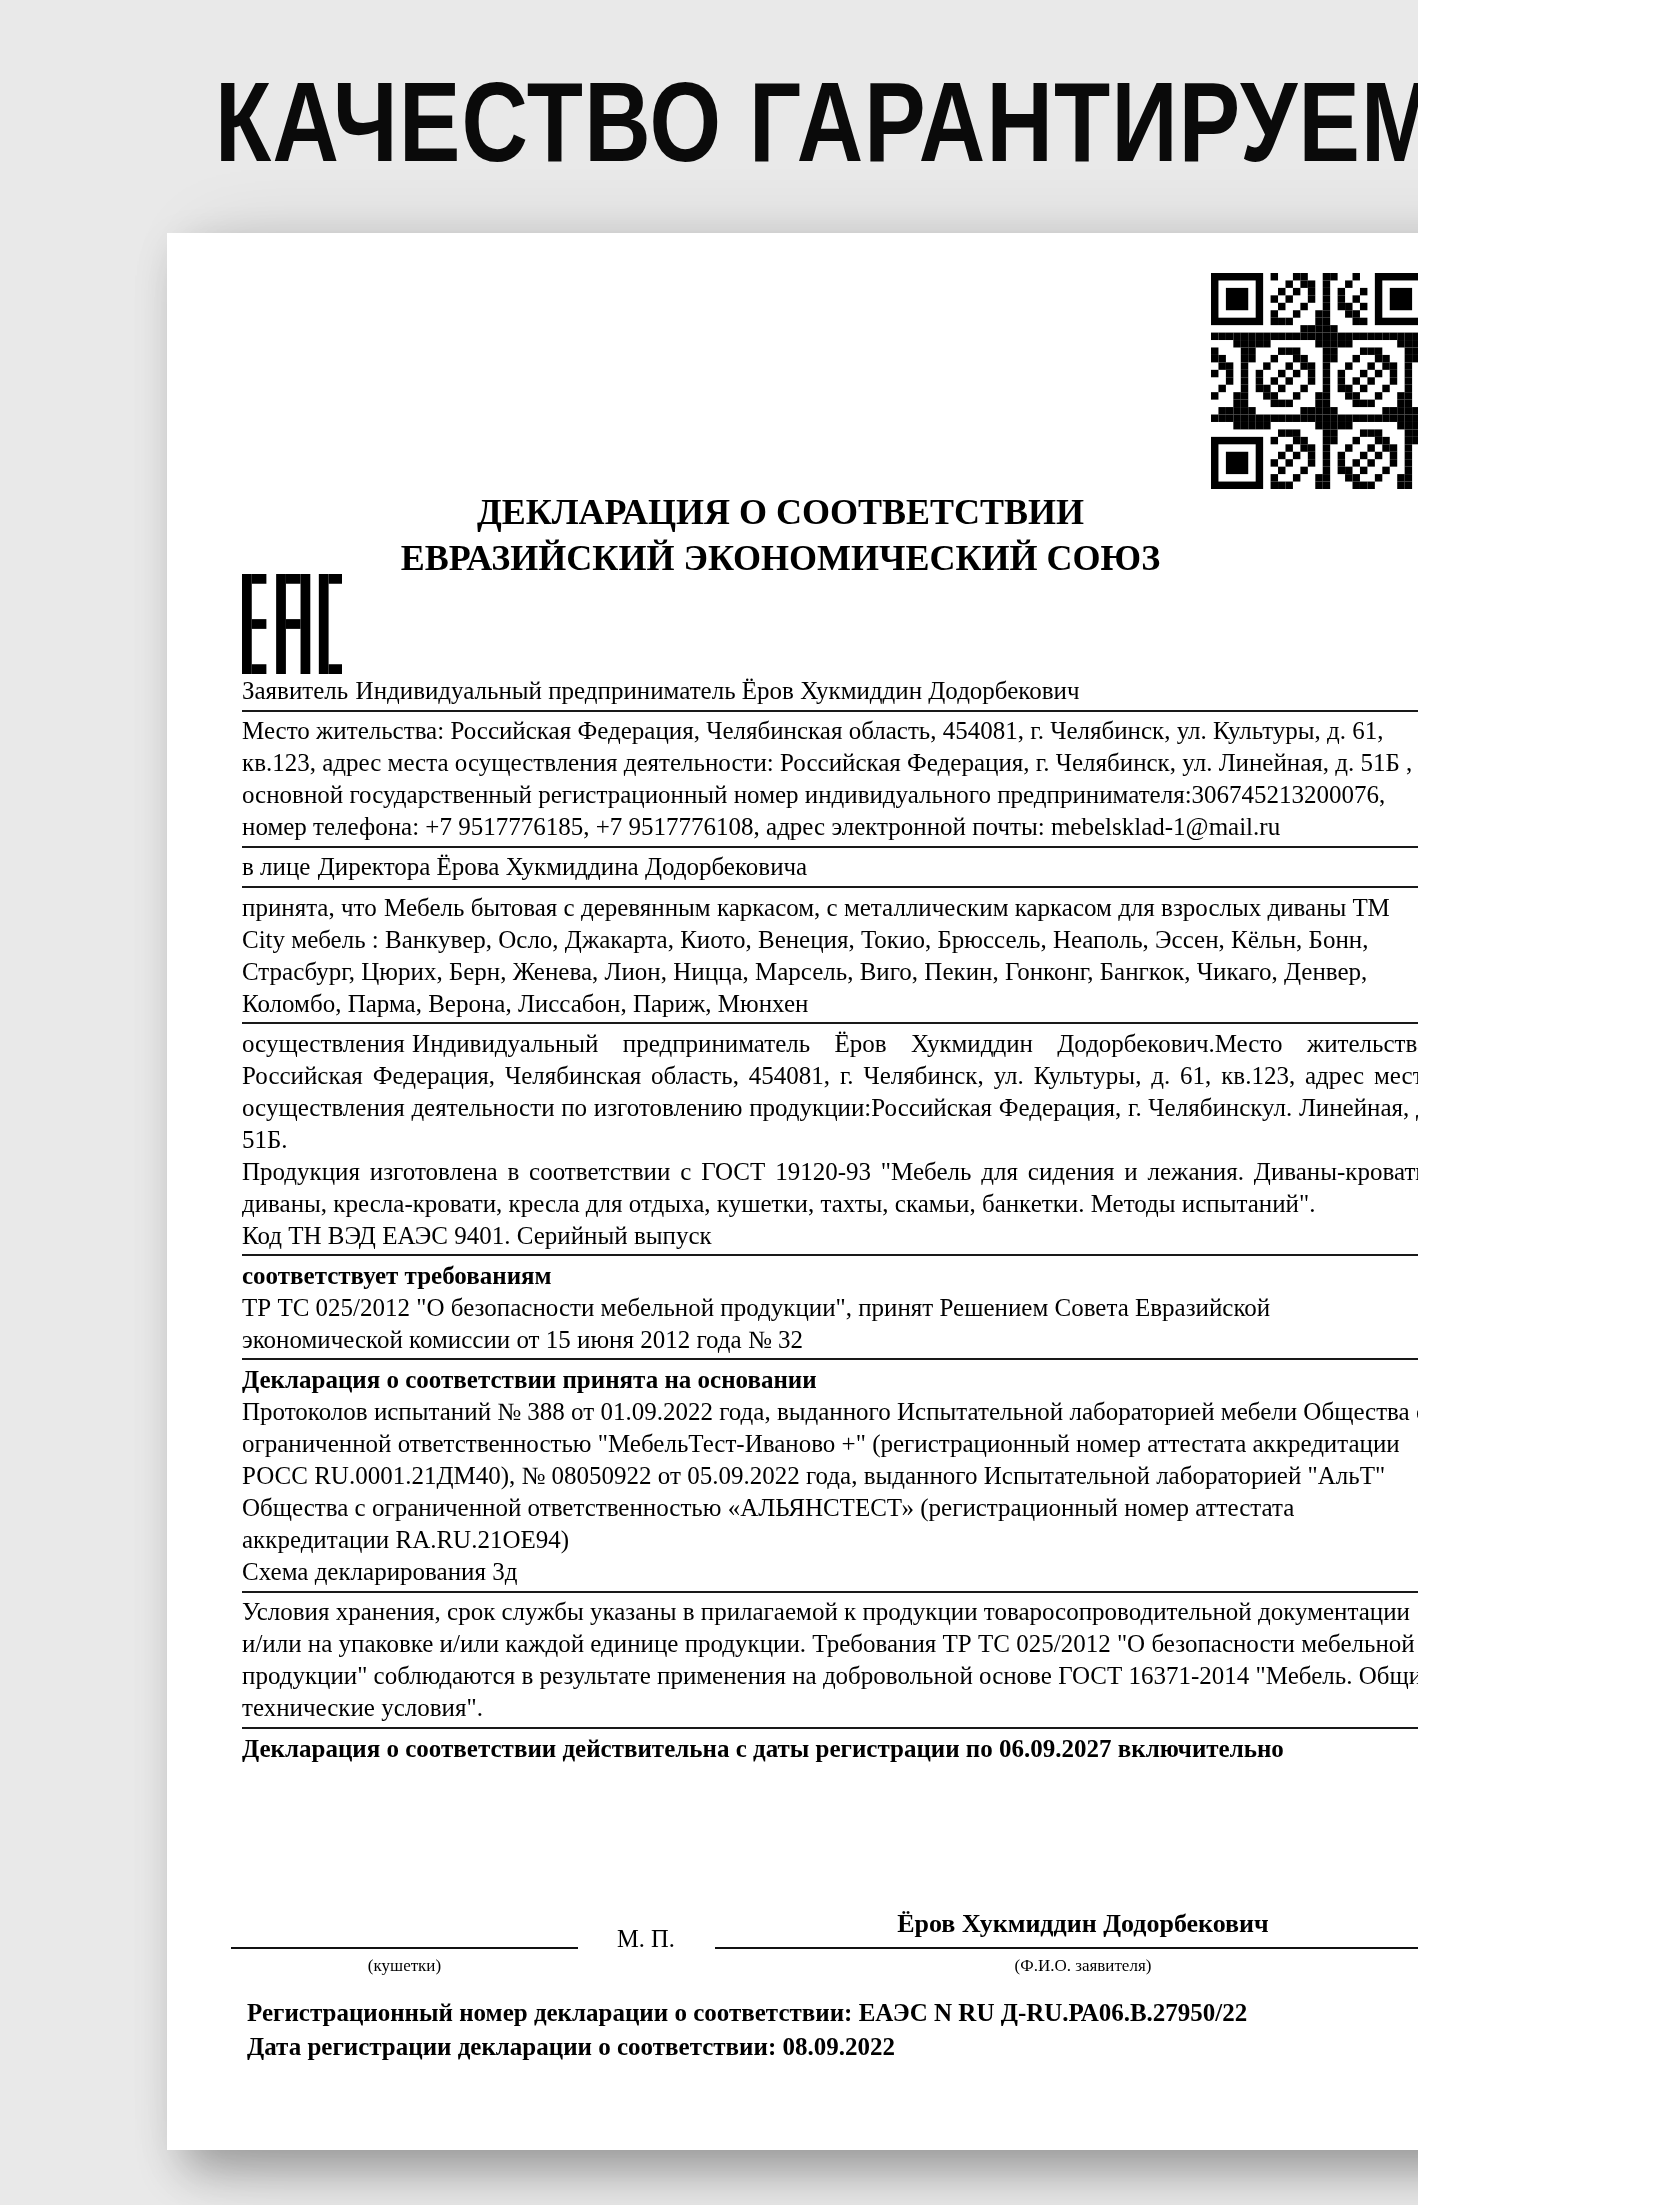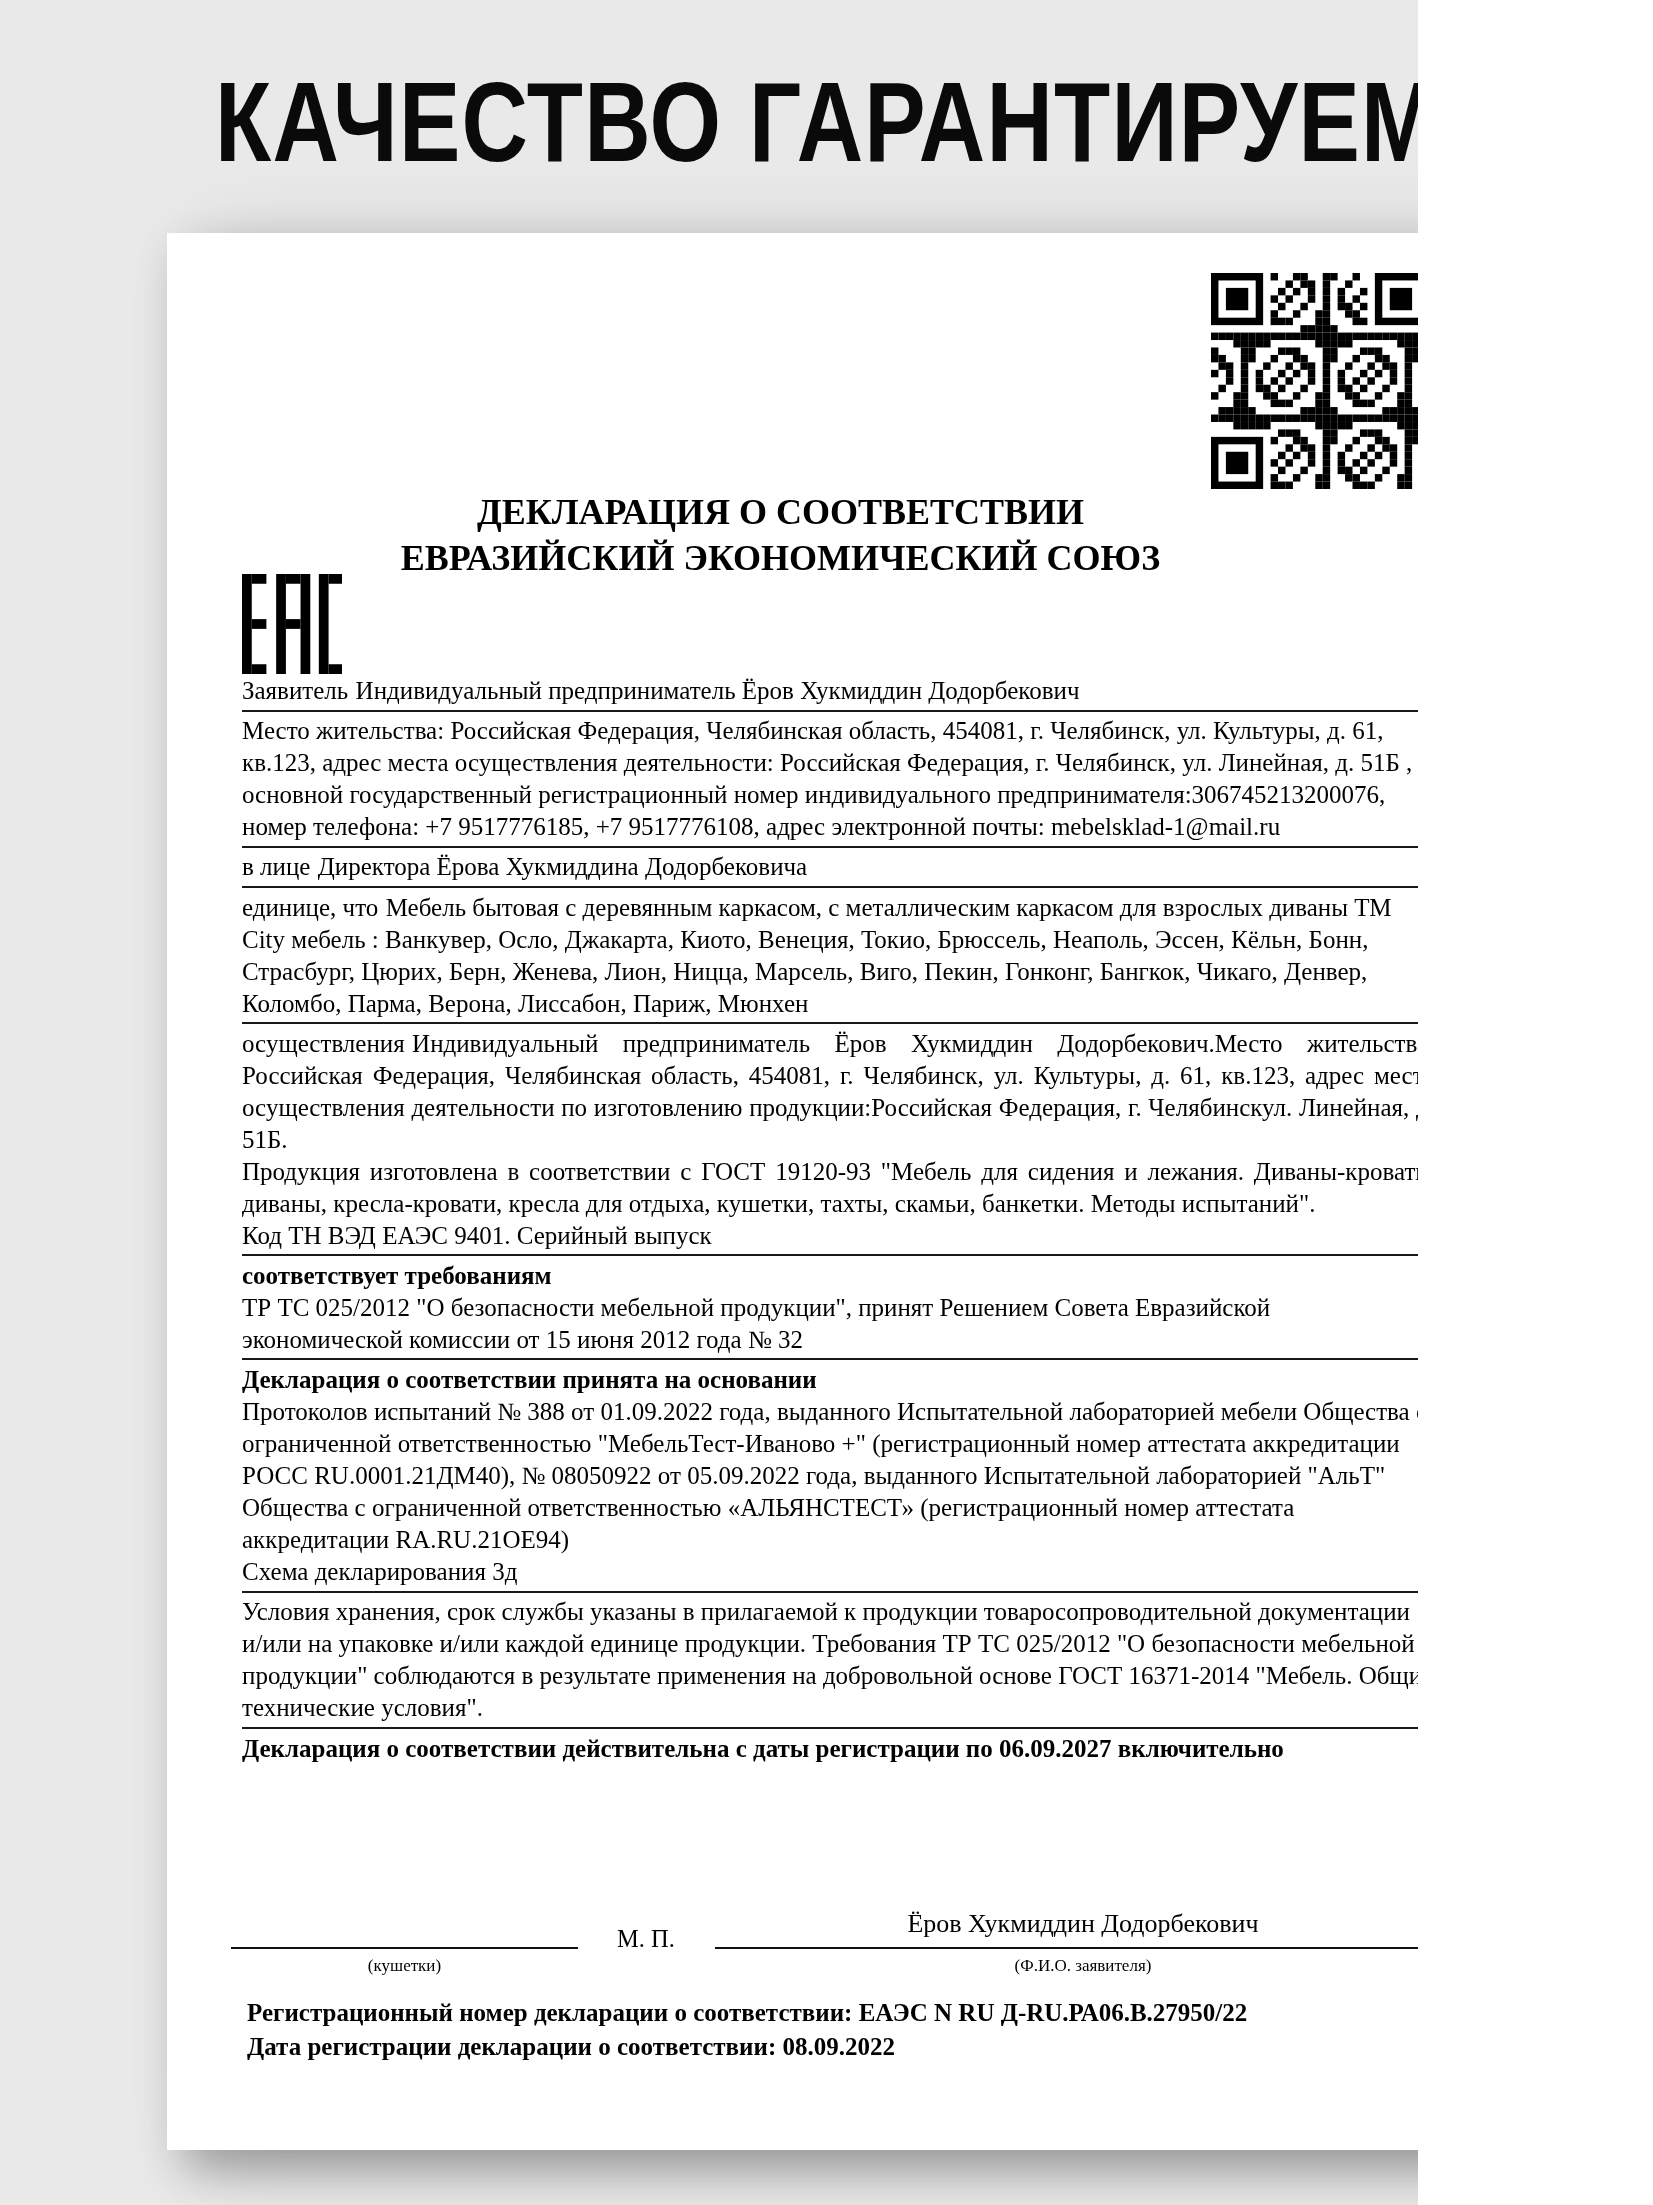--- a/index.html
+++ b/index.html
@@ -16,21 +16,21 @@
           font-weight:700;font-size:36px;line-height:46px;}
   .eac{position:absolute;left:75px;top:341px;width:100px;height:100px;}
   .doc-body{position:absolute;left:75px;top:442px;width:1193px;font-size:25px;line-height:32px;}
   .doc-body p{margin:0;}
   .lead{font-weight:400;padding-right:7.4px;}
   .rule{border:none;border-top:2.5px solid #191919;margin:2.5px 0 3.7px 0;height:0;}
   .just{text-align:justify;}
   .bold{font-weight:700;}
   .mt-half{margin-top:9.8px;}
   .mt-line{margin-top:32px;}
-  .sig-name{position:absolute;left:548px;top:1676px;width:736px;text-align:center;font-size:26px;}
+  .sig-name{position:absolute;left:548px;top:1676px;width:736px;text-align:center;font-size:26px;font-weight:bold;}
   .mp{position:absolute;left:450px;top:1692px;font-size:24.5px;}
   .sig-line-left{position:absolute;left:64px;top:1714px;width:347px;border-top:2.5px solid #111;}
   .sig-line-right{position:absolute;left:548px;top:1714px;width:736px;border-top:2.5px solid #111;}
   .sig-cap-left{position:absolute;left:64px;top:1723px;width:347px;text-align:center;font-size:17px;}
   .sig-cap-right{position:absolute;left:548px;top:1723px;width:736px;text-align:center;font-size:17px;}
   .reg-block{position:absolute;left:80px;top:1763px;width:1188px;font-weight:700;
           font-size:25px;line-height:34px;}
 </style>
 </head>
 <body>
@@ -406,21 +406,21 @@
       </svg>
     </div>
 
     <div class="doc-body">
       <p><b class="lead">Заявитель</b><span>Индивидуальный предприниматель Ёров Хукмиддин Додорбекович</span></p>
       <div class="rule"></div>
       <p>Место жительства: Российская Федерация, Челябинская область, 454081, г. Челябинск, ул. Культуры, д. 61, кв.123, адрес места осуществления деятельности: Российская Федерация, г. Челябинск, ул. Линейная, д. 51Б , основной государственный регистрационный номер индивидуального предпринимателя:306745213200076, номер телефона: +7 9517776185, +7 9517776108, адрес электронной почты: mebelsklad-1@mail.ru</p>
       <div class="rule"></div>
       <p><b class="lead">в лице</b><span>Директора Ёрова Хукмиддина Додорбековича</span></p>
       <div class="rule"></div>
-      <p><b class="lead">единице, что</b><span>Мебель бытовая с деревянным каркасом, с металлическим каркасом для взрослых диваны ТМ City мебель : Ванкувер, Осло, Джакарта, Киото, Венеция, Токио, Брюссель, Неаполь, Эссен, Кёльн, Бонн, Страсбург, Цюрих, Берн, Женева, Лион, Ницца, Марсель, Виго, Пекин, Гонконг, Бангкок, Чикаго, Денвер, Коломбо, Парма, Верона, Лиссабон, Париж, Мюнхен</span></p>
+      <p><b class="lead">принята, что</b><span>Мебель бытовая с деревянным каркасом, с металлическим каркасом для взрослых диваны ТМ City мебель : Ванкувер, Осло, Джакарта, Киото, Венеция, Токио, Брюссель, Неаполь, Эссен, Кёльн, Бонн, Страсбург, Цюрих, Берн, Женева, Лион, Ницца, Марсель, Виго, Пекин, Гонконг, Бангкок, Чикаго, Денвер, Коломбо, Парма, Верона, Лиссабон, Париж, Мюнхен</span></p>
       <div class="rule"></div>
       <p class="just"><b class="lead">осуществления</b><span>Индивидуальный предприниматель Ёров Хукмиддин Додорбекович.Место жительства: Российская Федерация, Челябинская область, 454081, г. Челябинск, ул. Культуры, д. 61, кв.123, адрес места осуществления деятельности по изготовлению продукции:Российская Федерация, г. Челябинскул. Линейная, д. 51Б.</span></p>
       <p class="just">Продукция изготовлена в соответствии с ГОСТ 19120-93 "Мебель для сидения и лежания. Диваны-кровати, диваны, кресла-кровати, кресла для отдыха, кушетки, тахты, скамьи, банкетки. Методы испытаний".</p>
       <p>Код ТН ВЭД ЕАЭС 9401. Серийный выпуск</p>
       <div class="rule"></div>
       <p class="bold">соответствует требованиям</p>
       <p class="mt-half">ТР ТС 025/2012 "О безопасности мебельной продукции", принят Решением Совета Евразийской экономической комиссии от 15 июня 2012 года № 32</p>
       <div class="rule"></div>
       <p class="bold">Декларация о соответствии принята на основании</p>
       <p>Протоколов испытаний № 388 от 01.09.2022 года, выданного Испытательной лабораторией мебели Общества с ограниченной ответственностью "МебельТест-Иваново +" (регистрационный номер аттестата аккредитации РОСС RU.0001.21ДМ40), № 08050922 от 05.09.2022 года, выданного Испытательной лабораторией "АльТ" Общества с ограниченной ответственностью «АЛЬЯНСТЕСТ» (регистрационный номер аттестата аккредитации RA.RU.21OE94)</p>

